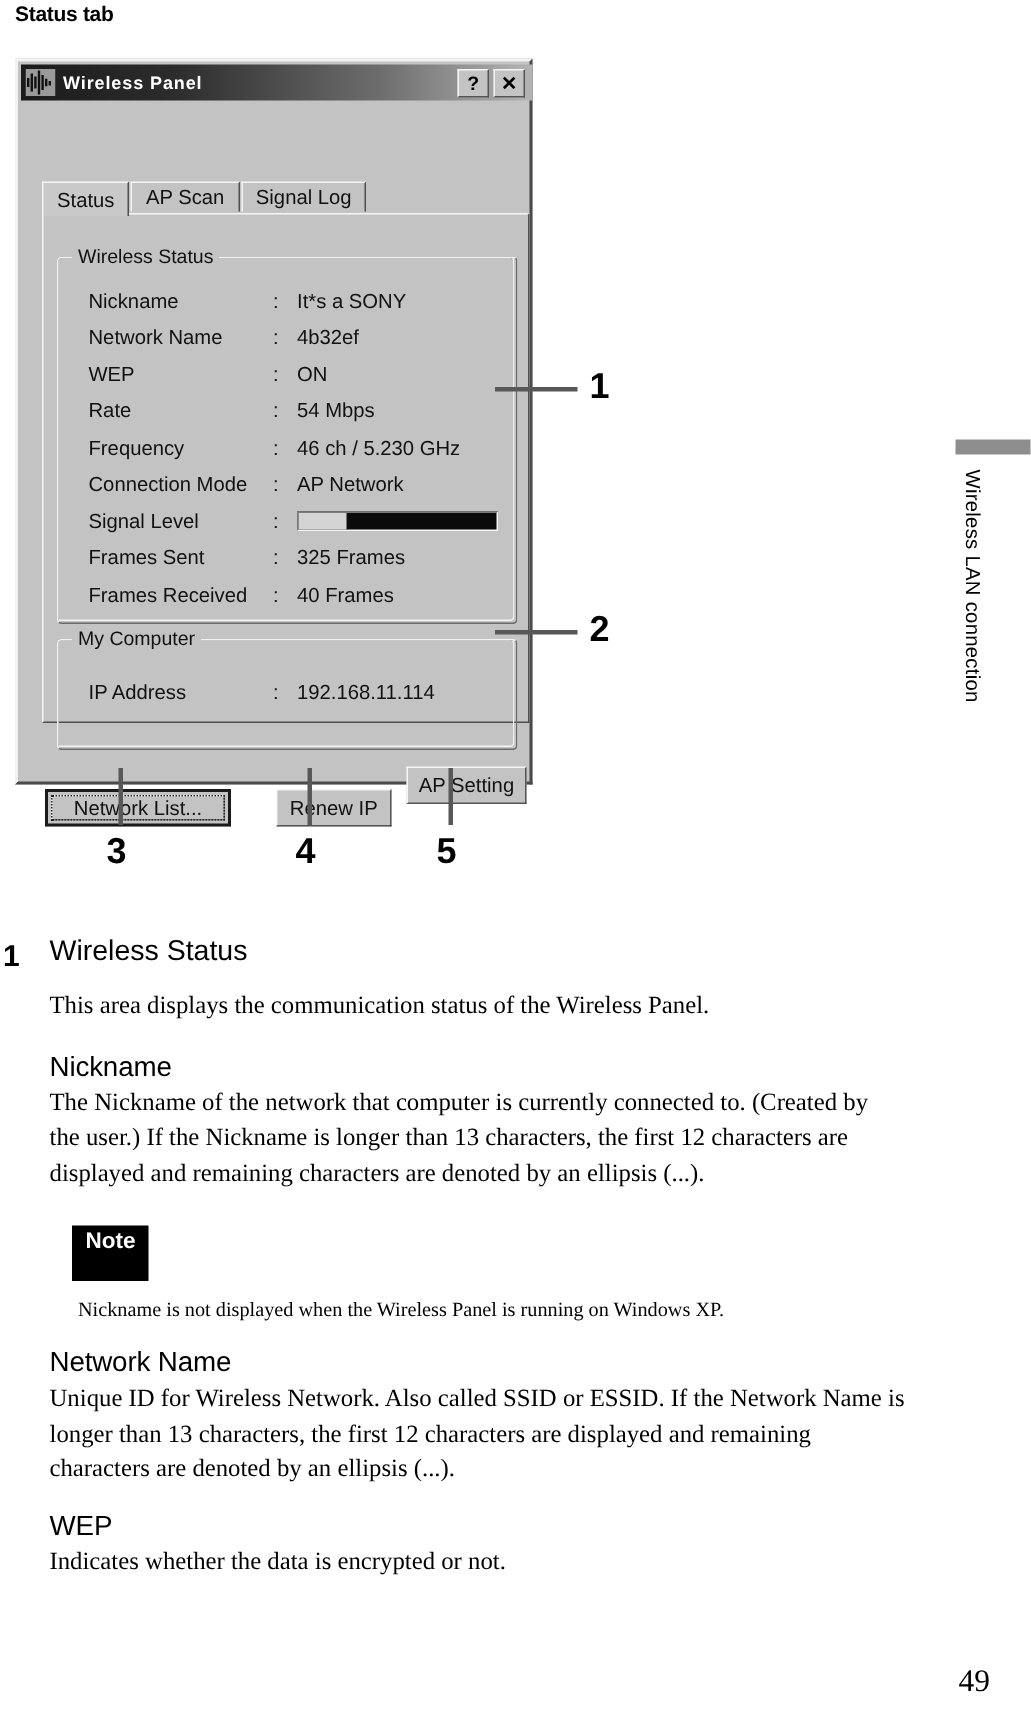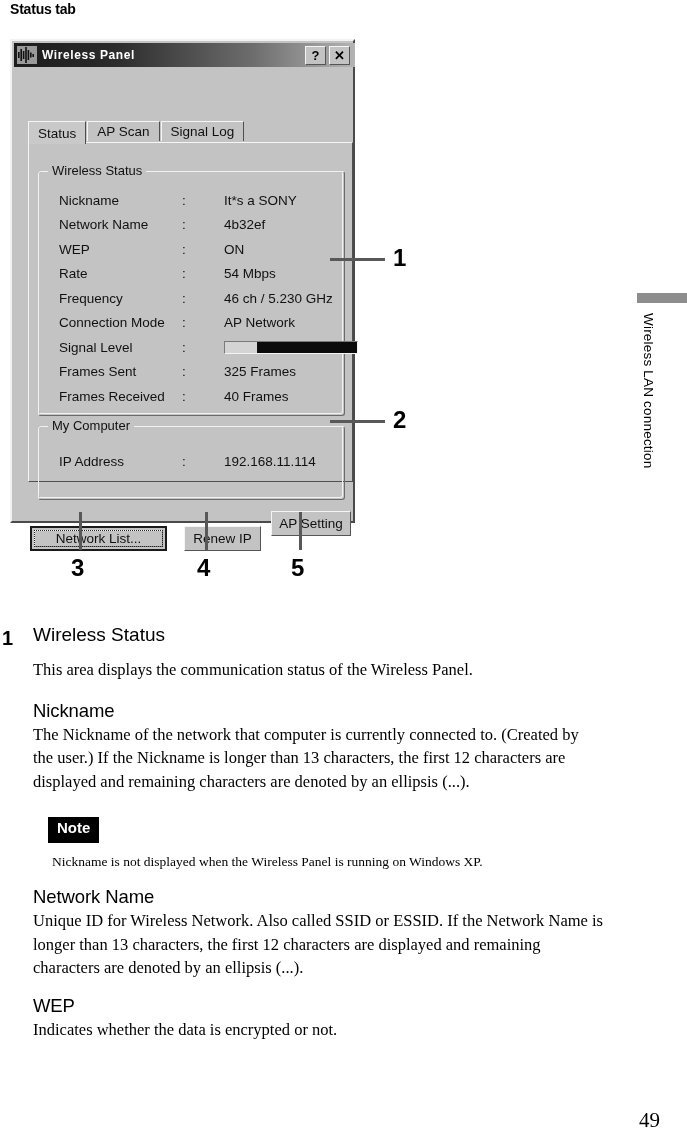--- a/index.html
+++ b/index.html
@@ -209,21 +209,21 @@
   .row {
     display: flex;
     align-items: center;
     height: 24.5px;
     font-family: "Liberation Sans", sans-serif;
     font-size: 13.5px;
     color: #111;
   }
   .row .label { width: 123px; flex: 0 0 auto; }
   .row .colon { width: 16px; flex: 0 0 auto; }
-  .row .value { flex: 1 1 auto; white-space: nowrap; margin-left: 26px; }
+  .row .value { flex: 1 1 auto; white-space: nowrap; }
 
   
   .signal-bar {
     width: 134px;
     height: 13px;
     background: #0b0b0b;
     border-top: 1.5px solid #7a7a7a;
     border-left: 1.5px solid #7a7a7a;
     border-right: 1.5px solid #f4f4f4;
     border-bottom: 1.5px solid #f4f4f4;
@@ -271,21 +271,21 @@
   .btn.default .inner-bevel {
     position: absolute;
     left: 2px; top: 2px; right: 2px; bottom: 2px;
     border-top: 1.5px solid #f5f5f5;
     border-left: 1.5px solid #f5f5f5;
     border-right: 1.5px solid #7a7a7a;
     border-bottom: 1.5px solid #7a7a7a;
     box-sizing: border-box;
     pointer-events: none;
   }
-  #btn-network-list { left: 18px; top: 485px; width: 137px; }
+  #btn-network-list { left: 18px; top: 485px; width: 124px; }
   #btn-renew-ip    { left: 172px; top: 485px; width: 77px; }
   #btn-ap-setting  { left: 259px; top: 470px; width: 80px; }
 
   
   .leader {
     position: absolute;
     background: #585858;
   }
   .callout-num {
     position: absolute;
@@ -335,21 +335,21 @@
   .gap-b { height: 15px; }
   .gap-c { height: 18px; }
 
   .note-badge {
     display: inline-block;
     background: #000000;
     color: #ffffff;
     font-family: "Liberation Sans", sans-serif;
     font-weight: bold;
     font-size: 15px;
-    padding: 2px 9px 7px 9px;
+    padding: 2px 9px 18px 9px;
     line-height: 17px;
   }
   .note-text {
     font-family: "Liberation Serif", serif;
     font-size: 13.5px;
     line-height: 19px;
     margin: 9px 0 0 4px;
   }
 
   .page-number {

